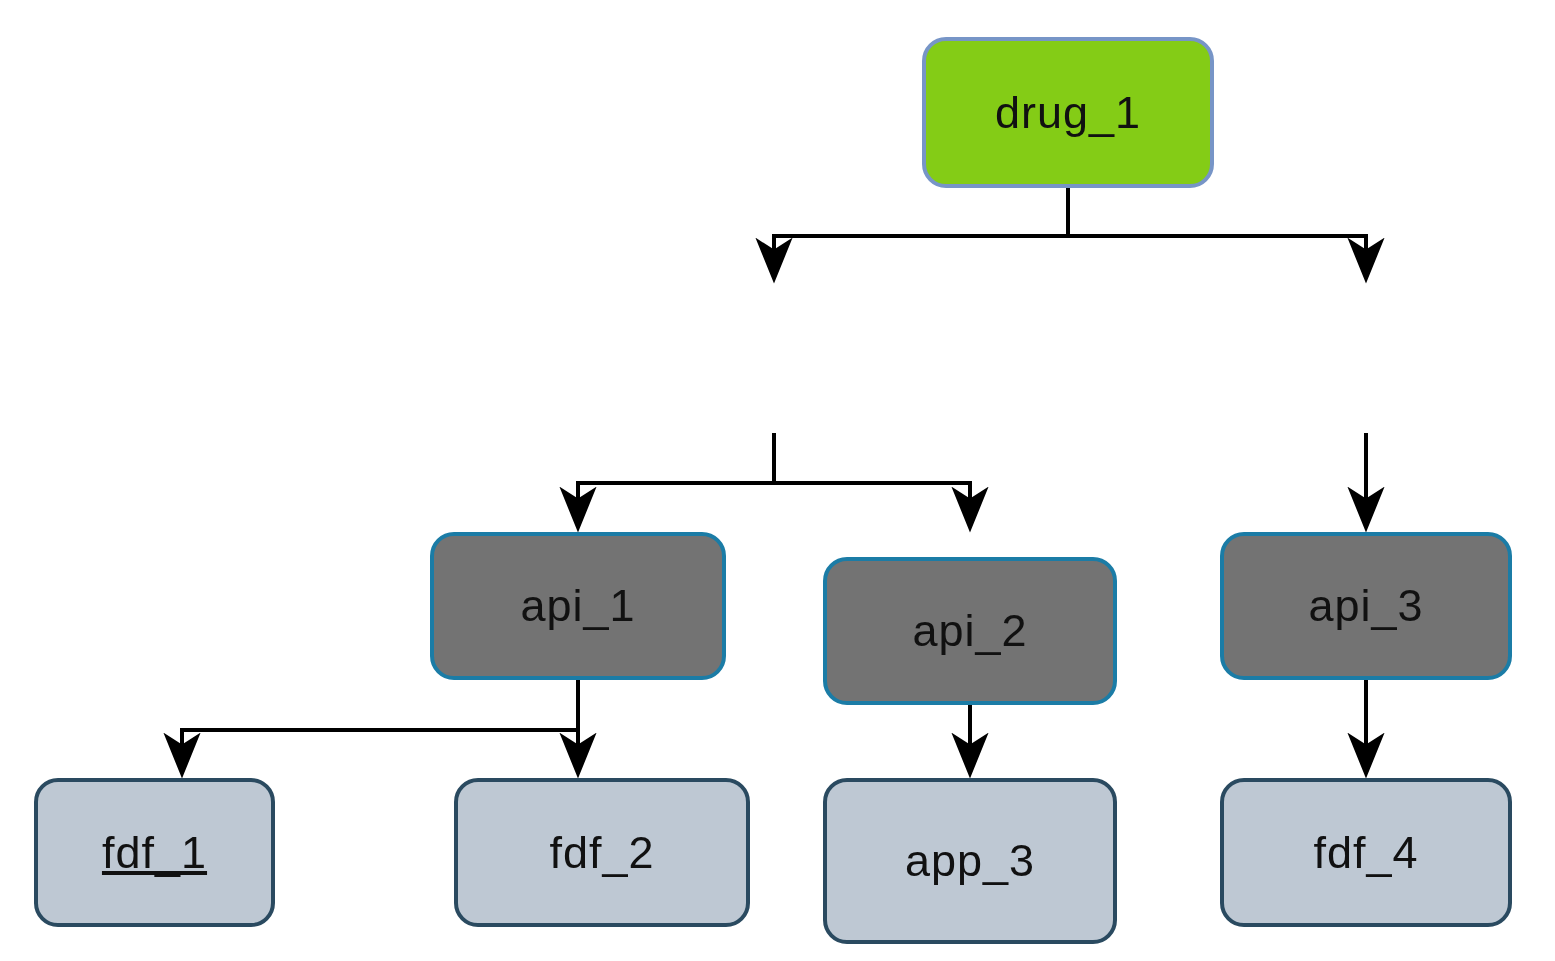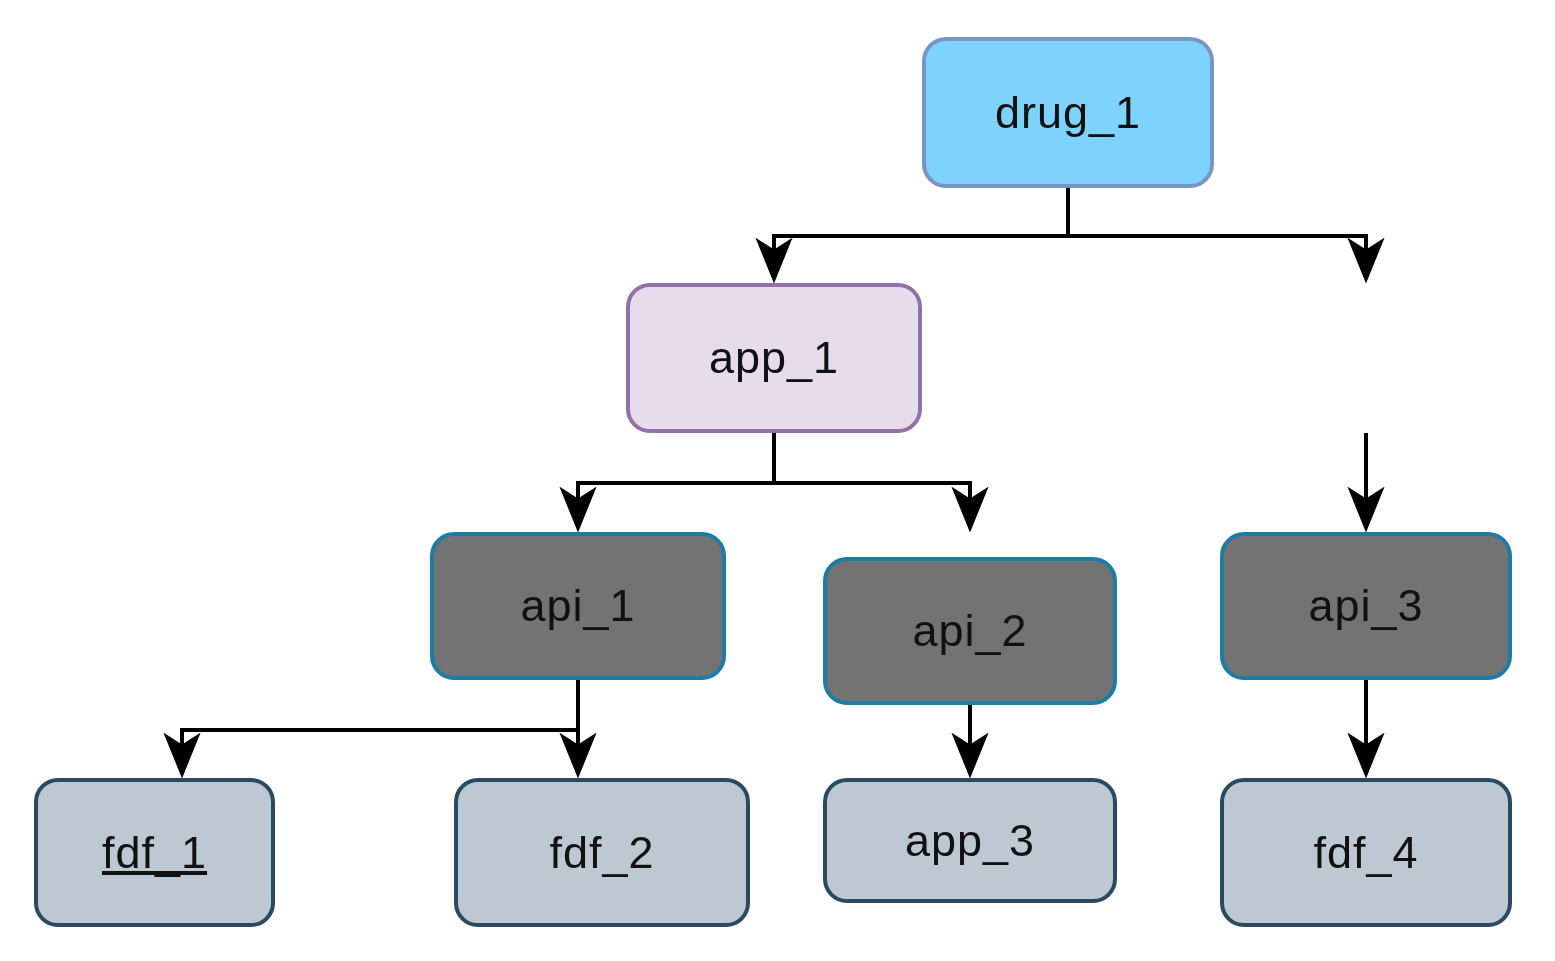--- a/index.html
+++ b/index.html
@@ -32,21 +32,21 @@
     box-sizing: border-box;
     display: flex;
     align-items: center;
     justify-content: center;
     border: 4px solid;
     border-radius: 24px;
     font-size: 45px;
     color: #111111;
     letter-spacing: 1px;
   }
-  .node--tier1 { background: #7dd3fc; border-color: #7795c7; }
+  .node--tier1 { background: #84cc16; border-color: #7795c7; }
   .node--tier2 { background: #e5dcec; border-color: #9470aa; }
   .node--tier3 { background: #737373; border-color: #1b7ca6; }
   .node--tier4 { background: #bec8d3; border-color: #2a4a60; }
 </style>
 </head>
 <body>
 
 <div class="canvas">
 
   <svg class="edges" viewBox="0 0 1555 961" xmlns="http://www.w3.org/2000/svg">
@@ -71,40 +71,37 @@
 
     <path class="edge" d="M970,680 L970,772" marker-end="url(#arrow)"></path>
 
     <path class="edge" d="M1366,680 L1366,772" marker-end="url(#arrow)"></path>
   </svg>
 
   <div class="node node--tier1" style="left:922px; top:37px; width:292px; height:151px;">
     <span>drug_1</span>
   </div>
 
-  <div class="node node--tier2" style="left:626px; top:283px; width:296px; height:150px;">
-    <span>app_1</span>
-  </div>
 
   <div class="node node--tier3" style="left:430px; top:532px; width:296px; height:148px;">
     <span>api_1</span>
   </div>
   <div class="node node--tier3" style="left:823px; top:532px; width:294px; height:148px;margin-top:25px;">
     <span>api_2</span>
   </div>
   <div class="node node--tier3" style="left:1220px; top:532px; width:292px; height:148px;">
     <span>api_3</span>
   </div>
 
   <div class="node node--tier4" style="left:34px; top:778px; width:241px; height:149px;text-decoration:underline;">
     <span>fdf_1</span>
   </div>
   <div class="node node--tier4" style="left:430px; top:778px; width:296px; height:149px;margin-left:24px;">
     <span>fdf_2</span>
   </div>
-  <div class="node node--tier4" style="left:823px; top:778px; width:294px; height:125px;">
+  <div class="node node--tier4" style="left:823px; top:778px; width:294px; height:166px;">
     <span>app_3</span>
   </div>
   <div class="node node--tier4" style="left:1220px; top:778px; width:292px; height:149px;">
     <span>fdf_4</span>
   </div>
 
 </div>
 
 </body></html>

